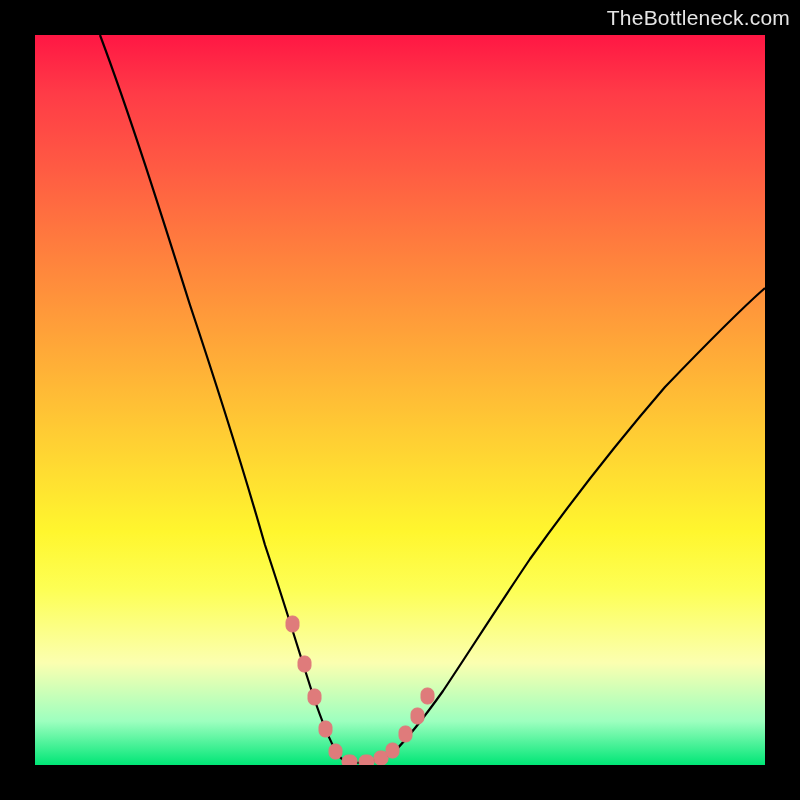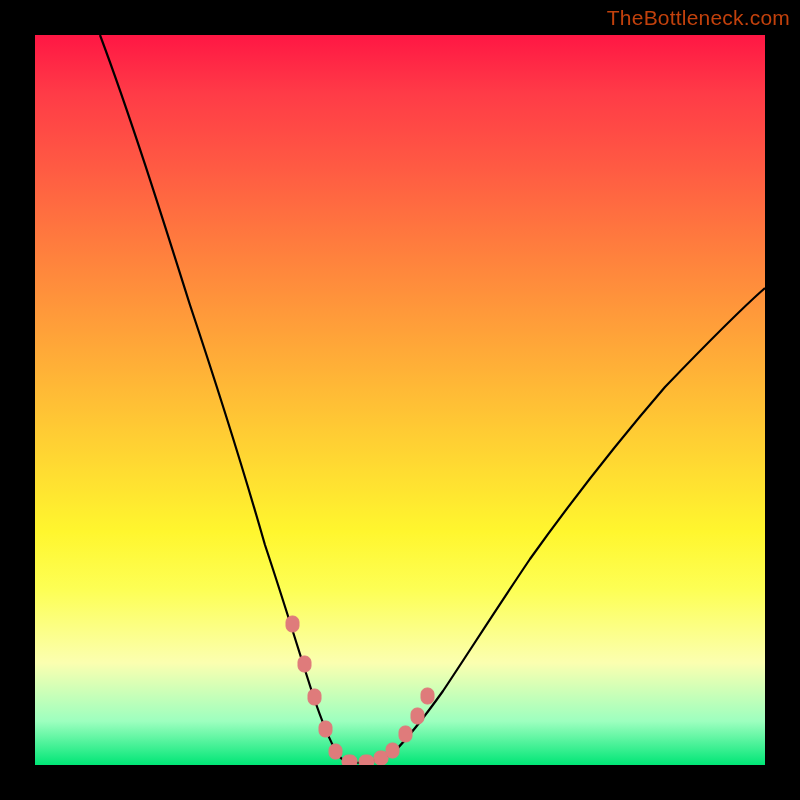--- a/index.html
+++ b/index.html
@@ -46,21 +46,21 @@
       #fdff55 76%,
       #fbffb0 86%,
       #9dffbf 94%,
       #00e676 100%
     );
   }
   .watermark {
     position: absolute;
     top: 6px;
     right: 10px;
-    color: #c2410c;
+    color: #e5e5e5;
     font-size: 21px;
     font-weight: 500;
     letter-spacing: 0.2px;
   }
   svg.curves {
     position: absolute;
     left: 0;
     top: 0;
     width: 100%;
     height: 100%;

